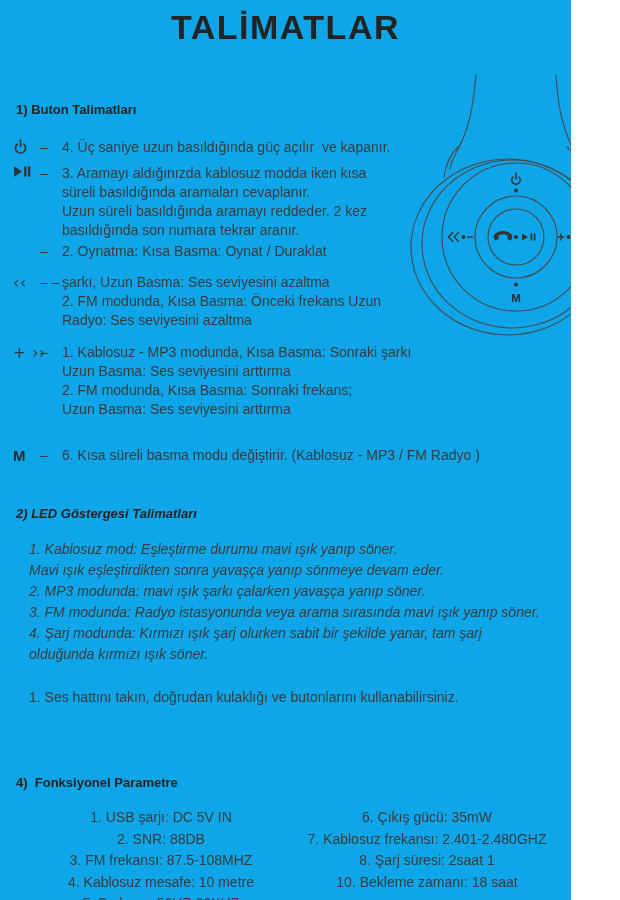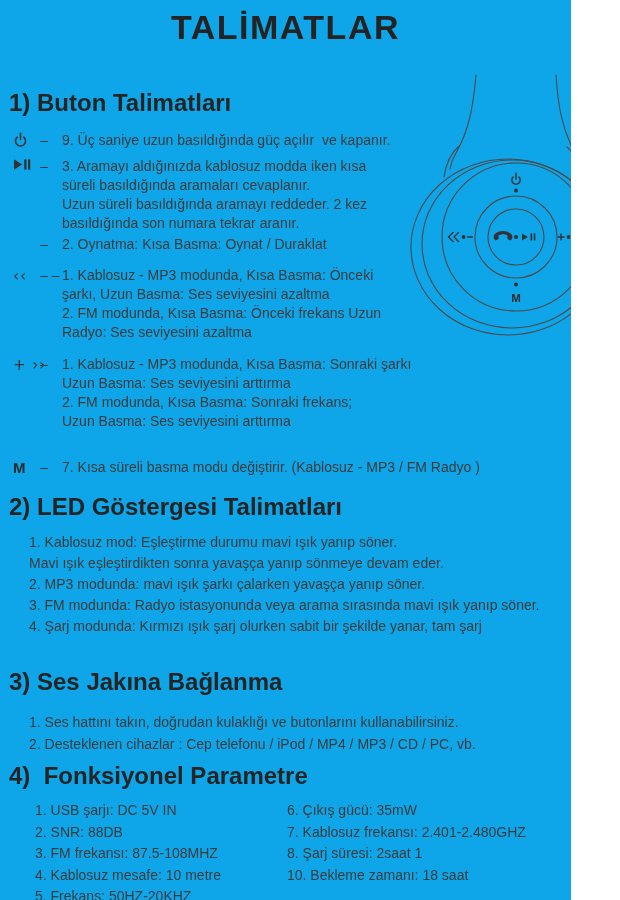--- a/index.html
+++ b/index.html
@@ -6,44 +6,44 @@
   .page{
     position:relative;width:571px;height:900px;background:#0ea5e9;
     font-family:"Liberation Sans",sans-serif;color:#3c3c3c;overflow:hidden;
   }
   .title{
     position:absolute;top:8px;left:0;width:100%;text-align:center;
     font-size:34px;font-weight:800;letter-spacing:1.5px;color:#232323;white-space:pre;
   }
   .sec{position:absolute;left:8px;right:4px;}
   .sec h2{
-    margin:1px;font-size:24px;line-height:24px;font-weight:800;color:#242424;white-space:pre;
+    margin:8px;font-size:13px;line-height:24px;font-weight:800;color:#242424;white-space:pre;
   }
   #sec1{top:90px;width:490px;}
   #sec1 .rows{margin-top:16px;}
   .row{display:flex;padding-left:5px;align-items:flex-start;}
   .row .ic{width:27px;flex:0 0 27px;font-size:16px;color:#333;line-height:19px;white-space:nowrap;}
   .row .ic .chev{font-family:"DejaVu Sans","Liberation Sans",sans-serif;font-size:15px;letter-spacing:1px;}
   .row .ic .mkey{font-weight:700;font-size:15px;color:#2b2b2b;}
   .row .dash{width:22px;flex:0 0 22px;font-size:14px;line-height:19px;color:#3c3c3c;white-space:pre;}
   .row .lines{flex:1;}
   .t-line{font-size:14px;line-height:19px;white-space:pre;color:#3c3c3c;}
   .mb7{margin-bottom:7px;}.mb2{margin-bottom:2px;}.mb12{margin-bottom:12px;}
   .mb13{margin-bottom:13px;}.mb27{margin-bottom:27px;}
-  #sec2{top:494px;}
+  #sec2{top:494px;font-style:italic;}
   #sec2 .body{margin-top:13px;padding-left:21px;}
   #sec2 .t-line{line-height:21px;}
   #sec3{top:669px;}
   #sec3 .body{margin-top:17px;padding-left:21px;}
   #sec3 .t-line{line-height:22px;}
   #sec4{top:763px;}
   #sec4 .cols{display:flex;margin-top:12px;}
   #sec4 .col1{width:279px;flex:0 0 279px;padding-left:27px;box-sizing:border-box;}
   #sec4 .col2{flex:1;}
-  #sec4 .t-line{line-height:21.5px;}
+  #sec4 .t-line{line-height:21.5px;text-align:center;}
   .icon-svg{display:inline-block;vertical-align:top;margin-top:1px;}
   .diagram{position:absolute;left:406px;top:56px;width:214px;height:296px;}
 </style>
 </head>
 <body>
 
 <div class="page">
 
   <div class="title">TALİMATLAR</div>
 
@@ -109,21 +109,21 @@
 
       <div class="row mb7">
         <span class="ic">
           <svg class="icon-svg" width="15" height="16" viewBox="0 0 15 16">
             <path d="M4.29,5.17 A5,5 0 1 0 10.71,5.17" fill="none" stroke="#333" stroke-width="1.6" stroke-linecap="round"></path>
             <line x1="7.5" y1="1.2" x2="7.5" y2="7.4" stroke="#333" stroke-width="1.6" stroke-linecap="round"></line>
           </svg>
         </span>
         <span class="dash">–</span>
         <span class="lines">
-          <div class="t-line">9. Üç saniye uzun basıldığında güç açılır  ve kapanır.</div>
+          <div class="t-line">4. Üç saniye uzun basıldığında güç açılır  ve kapanır.</div>
         </span>
       </div>
 
       <div class="row mb2">
         <span class="ic">
           <svg class="icon-svg" width="18" height="13" viewBox="0 0 18 13">
             <path d="M1,1.2 L9,6.5 L1,11.8 Z" fill="#333"></path>
             <rect x="11.2" y="1.4" width="2.3" height="10.2" fill="#333"></rect>
             <rect x="15" y="1.4" width="2.3" height="10.2" fill="#333"></rect>
           </svg>
@@ -144,21 +144,20 @@
           <div class="t-line">2. Oynatma: Kısa Basma: Oynat / Duraklat</div>
         </span>
       </div>
 
       <div class="row mb13">
         <span class="ic">
           <span class="chev">‹‹</span>
         </span>
         <span class="dash">– –</span>
         <span class="lines">
-          <div class="t-line">1. Kablosuz - MP3 modunda, Kısa Basma: Önceki</div>
           <div class="t-line">şarkı, Uzun Basma: Ses seviyesini azaltma</div>
           <div class="t-line">2. FM modunda, Kısa Basma: Önceki frekans Uzun</div>
           <div class="t-line">Radyo: Ses seviyesini azaltma</div>
         </span>
       </div>
 
       <div class="row mb27">
         <span class="ic">
           <span class="chev">+ ››</span>
         </span>
@@ -170,43 +169,42 @@
           <div class="t-line">Uzun Basma: Ses seviyesini arttırma</div>
         </span>
       </div>
 
       <div class="row">
         <span class="ic">
           <span class="mkey">M</span>
         </span>
         <span class="dash">–</span>
         <span class="lines">
-          <div class="t-line">7. Kısa süreli basma modu değiştirir. (Kablosuz - MP3 / FM Radyo )</div>
+          <div class="t-line">6. Kısa süreli basma modu değiştirir. (Kablosuz - MP3 / FM Radyo )</div>
         </span>
       </div>
 
     </div>
   </div>
 
   <div class="sec" id="sec2">
     <h2>2) LED Göstergesi Talimatları</h2>
     <div class="body">
       <div class="t-line">1. Kablosuz mod: Eşleştirme durumu mavi ışık yanıp söner.</div>
       <div class="t-line">Mavi ışık eşleştirdikten sonra yavaşça yanıp sönmeye devam eder.</div>
       <div class="t-line">2. MP3 modunda: mavi ışık şarkı çalarken yavaşça yanıp söner.</div>
       <div class="t-line">3. FM modunda: Radyo istasyonunda veya arama sırasında mavi ışık yanıp söner.</div>
       <div class="t-line">4. Şarj modunda: Kırmızı ışık şarj olurken sabit bir şekilde yanar, tam şarj</div>
+      <div class="t-line">olduğunda kırmızı ışık söner.</div>
     </div>
   </div>
 
   <div class="sec" id="sec3">
-    <h2>3) Ses Jakına Bağlanma</h2>
     <div class="body">
       <div class="t-line">1. Ses hattını takın, doğrudan kulaklığı ve butonlarını kullanabilirsiniz.</div>
-      <div class="t-line">2. Desteklenen cihazlar : Cep telefonu / iPod / MP4 / MP3 / CD / PC, vb.</div>
     </div>
   </div>
 
   <div class="sec" id="sec4">
     <h2>4)  Fonksiyonel Parametre</h2>
     <div class="cols">
       <div class="col1">
         <div class="t-line">1. USB şarjı: DC 5V IN</div>
         <div class="t-line">2. SNR: 88DB</div>
         <div class="t-line">3. FM frekansı: 87.5-108MHZ</div>

